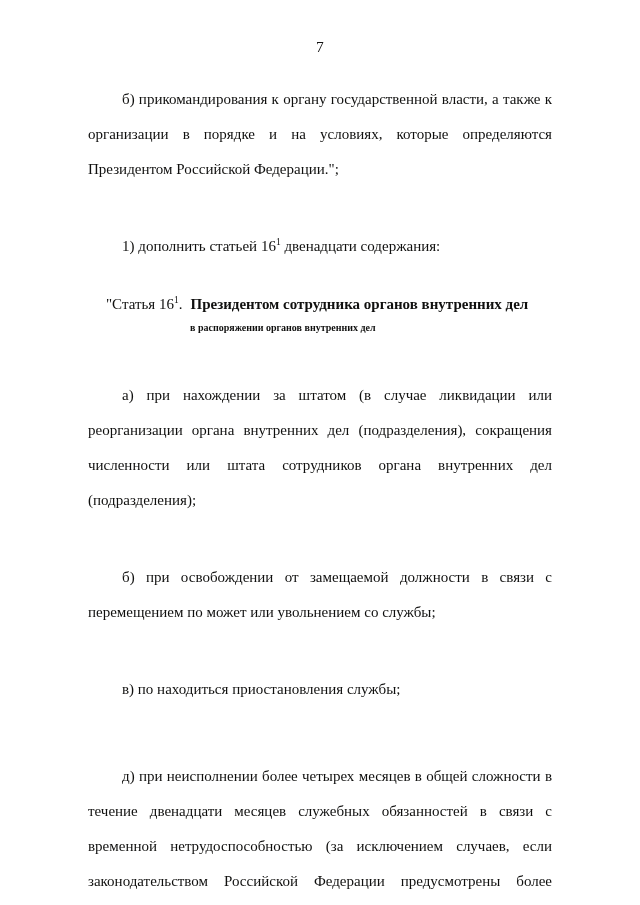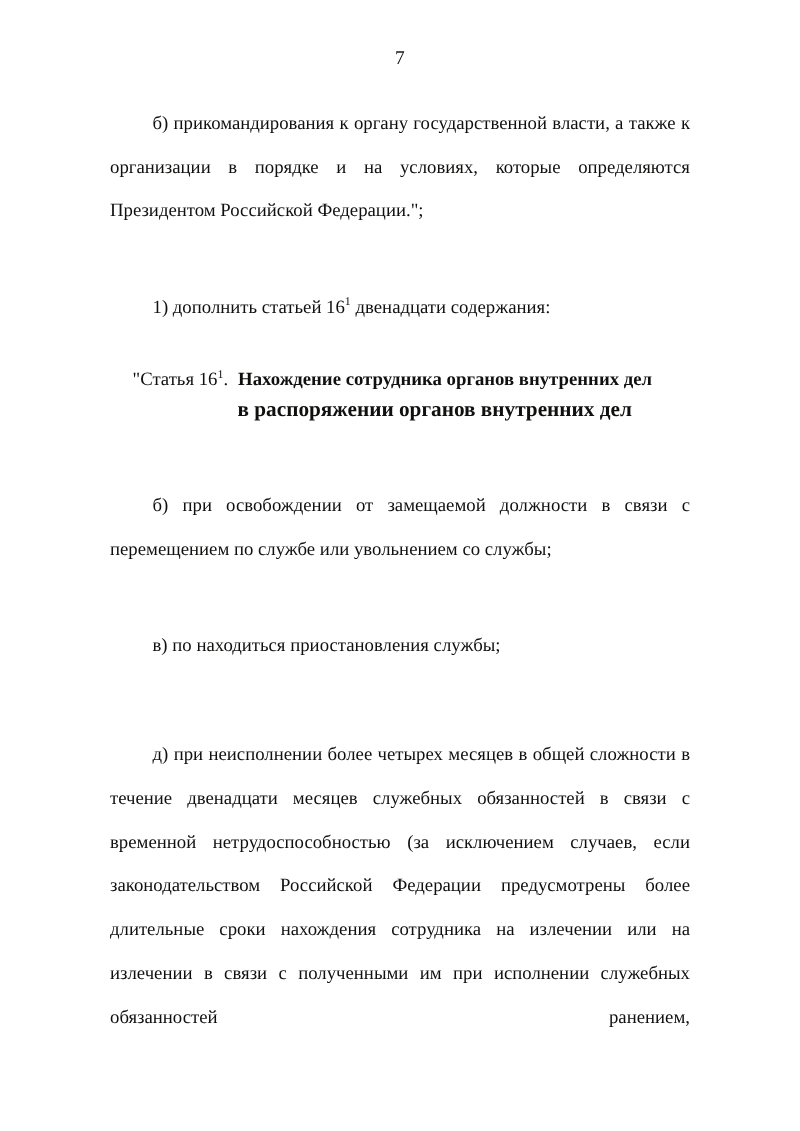--- a/index.html
+++ b/index.html
@@ -57,21 +57,21 @@
     text-indent: 34px;
     display: inline-block;
   }
   .bold {
     font-weight: bold;
   }
   .heading-row2 {
     display: block;
     padding-left: 118px;
     font-weight: bold;
-    font-size: 17px;
+    font-size: 10px;
     line-height: 24px;
   }
   sup {
     font-size: 9.5px;
     vertical-align: super;
     line-height: 0;
   }
   .gap-small { height: 10px; }
   .gap-med { height: 12px; }
 </style>
@@ -86,33 +86,34 @@
 
     <p class="para">б) прикомандирования к органу государственной власти, а также к организации в порядке и на условиях, которые определяются Президентом Российской Федерации.";</p>
 
     <div class="gap-small"></div>
 
     <p class="para"><span>1) дополнить статьей 16</span><sup>1</sup><span> двенадцати содержания:</span></p>
 
     <div class="gap-med"></div>
 
     <div class="heading-block">
-      <div class="heading-line"><span class="art-label">"Статья 16</span><sup>1</sup><span>.</span><span class="bold" style="margin-left:8px;">Нахождение сотрудника органов внутренних дел</span></div>
+      <div class="heading-line"><span class="art-label">"Статья 16</span><sup>1</sup><span>.</span><span class="bold" style="margin-left:8px;">Президентом сотрудника органов внутренних дел</span></div>
       <div class="heading-row2">в распоряжении органов внутренних дел</div>
     </div>
 
     <div class="gap-med"></div>
 
 
     <div class="gap-small"></div>
 
+    <p class="para">а) при нахождении за штатом (в случае ликвидации или реорганизации органа внутренних дел (подразделения), сокращения численности или штата сотрудников органа внутренних дел (подразделения);</p>
 
     <div class="gap-small"></div>
 
-    <p class="para">б) при освобождении от замещаемой должности в связи с перемещением по службе или увольнением со службы;</p>
+    <p class="para">б) при освобождении от замещаемой должности в связи с перемещением по может или увольнением со службы;</p>
 
     <div class="gap-small"></div>
 
     <p class="para">в) по находиться приостановления службы;</p>
 
     <div class="gap-small"></div>
 
 
     <div class="gap-small"></div>
 

